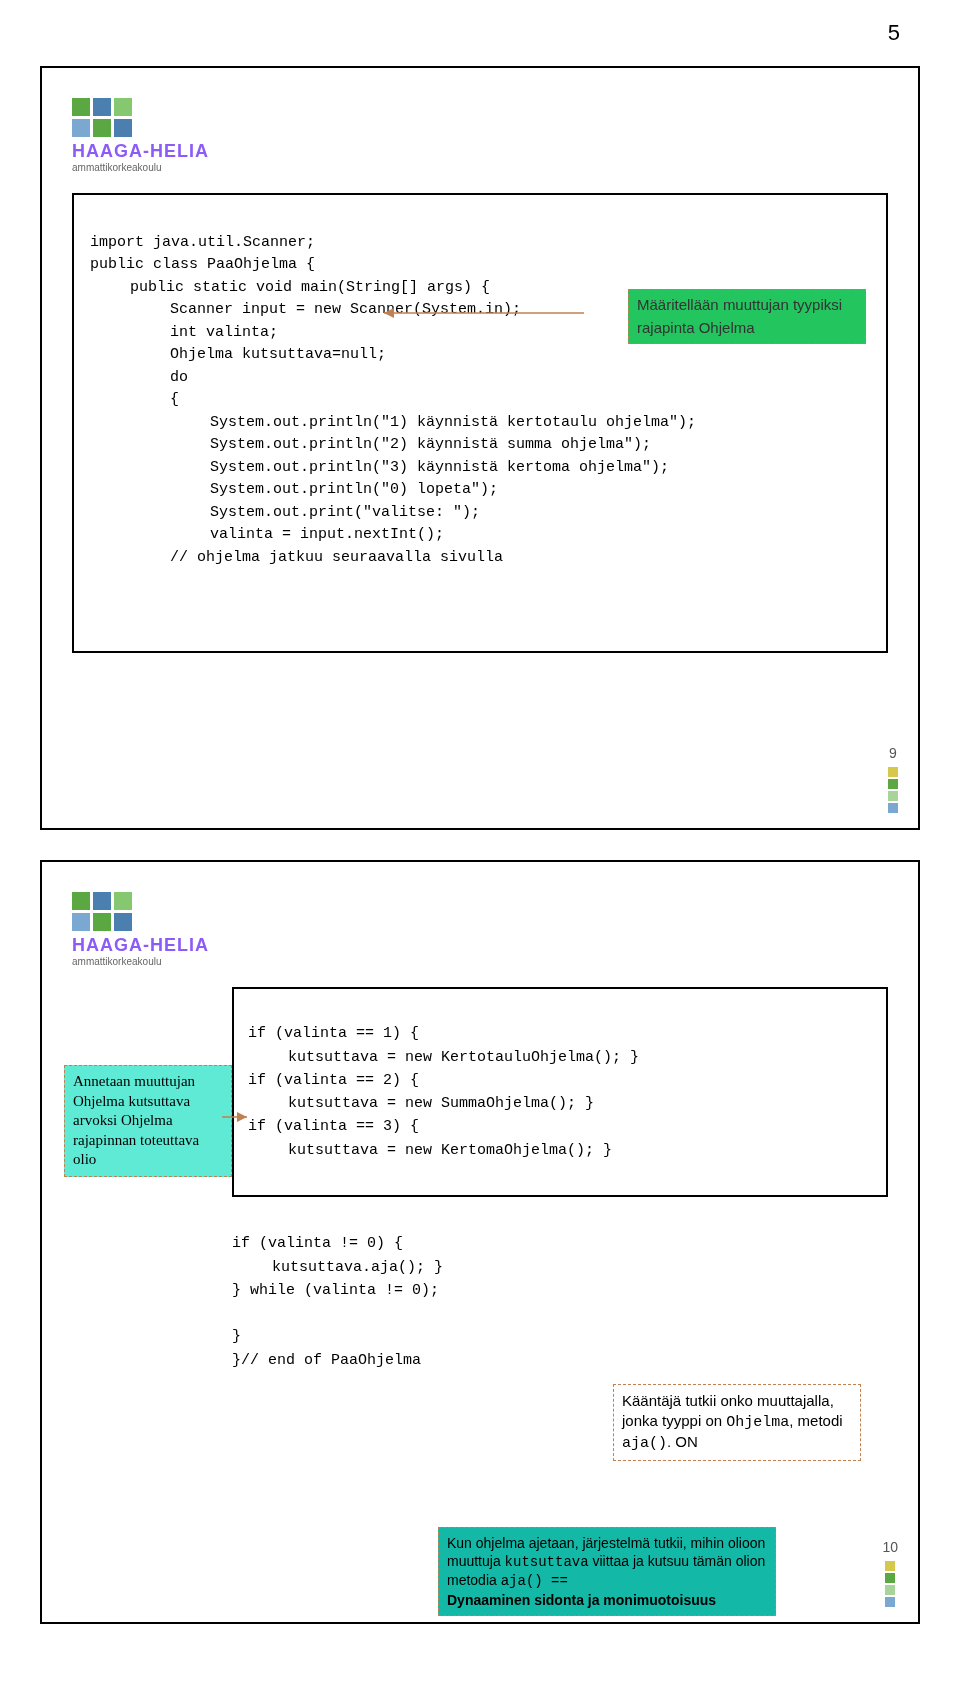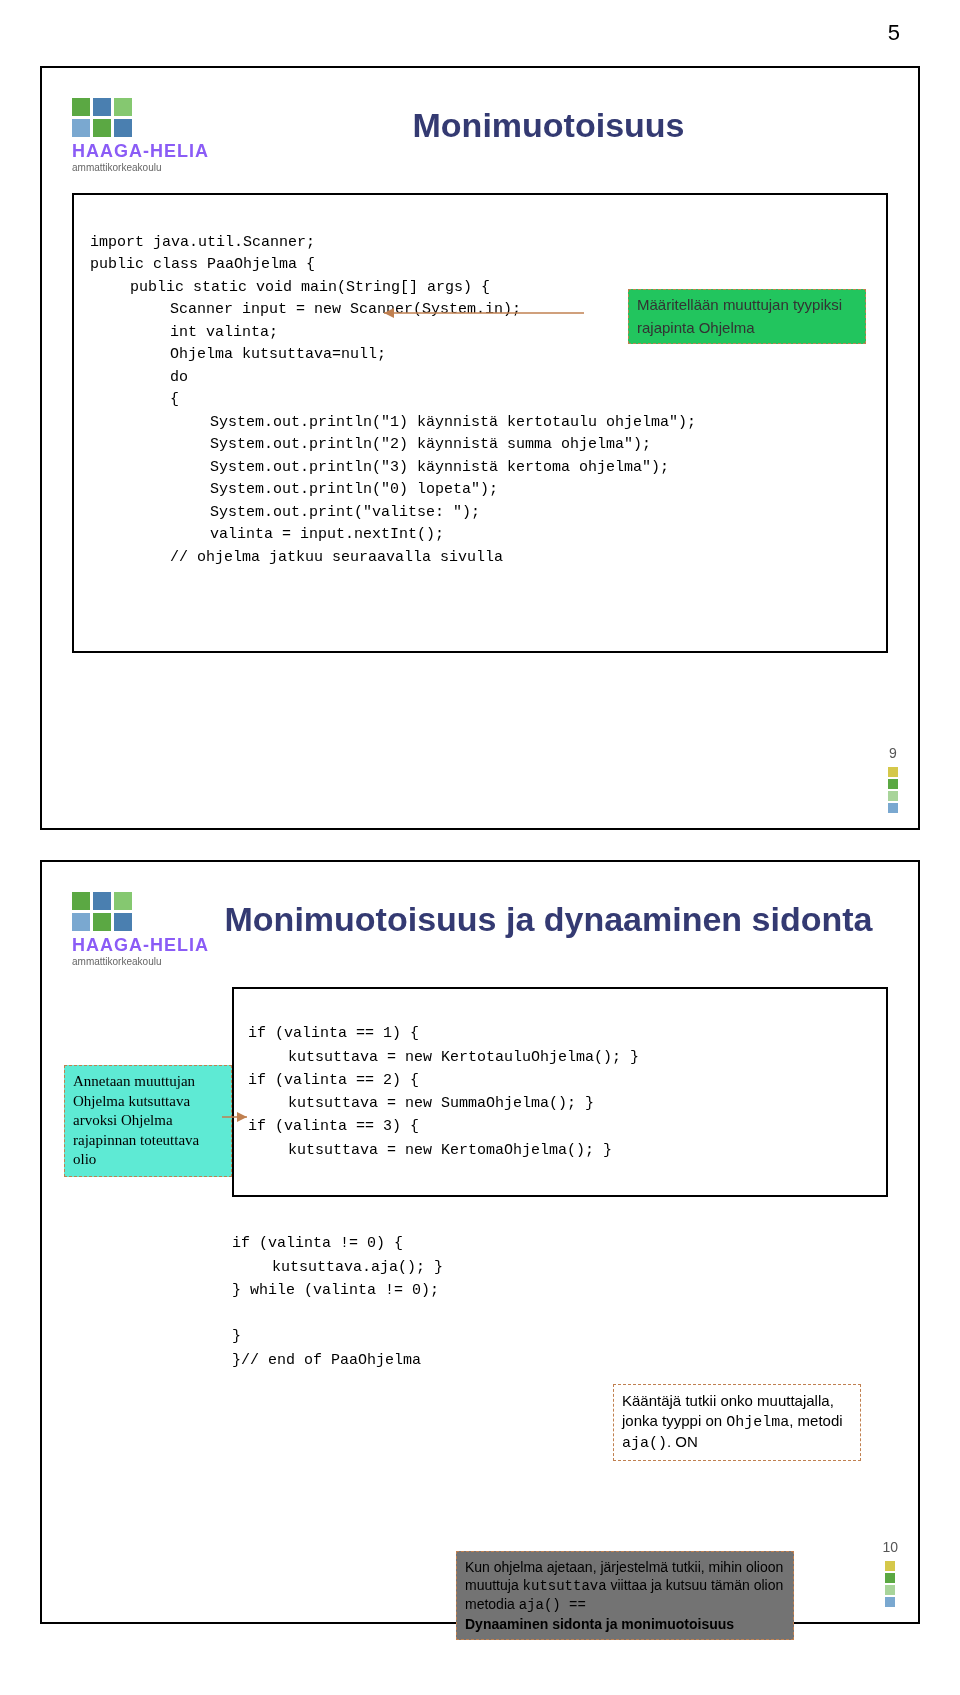--- a/index.html
+++ b/index.html
@@ -153,26 +153,25 @@
     top: 175px;
     width: 230px;
   }
   .bottom-call-2 {
     position: absolute;
     border: 1px dashed #c08050;
     padding: 6px 8px;
     font-family: Arial, sans-serif;
     font-size: 14px;
     line-height: 1.3;
-    background: #737373;
+    background: #14b8a6;
     white-space: normal;
-    left: 224px;
+    left: 206px;
     top: 318px;
     width: 320px;
-    margin-top: 24px;
   }
   .below-area {
     position: relative;
     margin-left: 160px;
     margin-top: 12px;
     font-family: "Courier New", monospace;
     font-size: 15px;
     line-height: 1.55;
     white-space: pre;
   }
@@ -190,21 +189,20 @@
         <div class="sq sq-g1"></div>
           <div class="sq sq-b1"></div>
           <div class="sq sq-g2"></div>
         <div class="sq sq-b2"></div>
           <div class="sq sq-g1"></div>
           <div class="sq sq-b1"></div>
       </div>
       <div class="logo-text">HAAGA-HELIA</div>
       <div class="logo-sub">ammattikorkeakoulu</div>
     </div>
-    <div class="slide-title">Monimuotoisuus</div>
   </div>
 
   <div class="code-box">
 <span>import java.util.Scanner;</span>
 <span>public class PaaOhjelma {</span>
 <span class="indent1">public static void main(String[] args) {</span>
 <span class="indent2">Scanner input = new Scanner(System.in);</span>
 <span class="indent2">int valinta;</span>
 <span class="indent2">Ohjelma kutsuttava=null;</span>
 <span class="indent2">do</span>
@@ -241,21 +239,20 @@
         <div class="sq sq-g1"></div>
           <div class="sq sq-b1"></div>
           <div class="sq sq-g2"></div>
         <div class="sq sq-b2"></div>
           <div class="sq sq-g1"></div>
           <div class="sq sq-b1"></div>
       </div>
       <div class="logo-text">HAAGA-HELIA</div>
       <div class="logo-sub">ammattikorkeakoulu</div>
     </div>
-    <div class="slide-title">Monimuotoisuus ja dynaaminen sidonta</div>
   </div>
 
   <div class="slide2-body">
 
     <div class="left-callout">Annetaan muuttujan Ohjelma kutsuttava arvoksi Ohjelma rajapinnan toteuttava olio</div>
 
     <div class="code-box-2">
 <span>if (valinta == 1) {</span>
 <span class="indent1">kutsuttava = new KertotauluOhjelma(); }</span>
 <span>if (valinta == 2) {</span>

